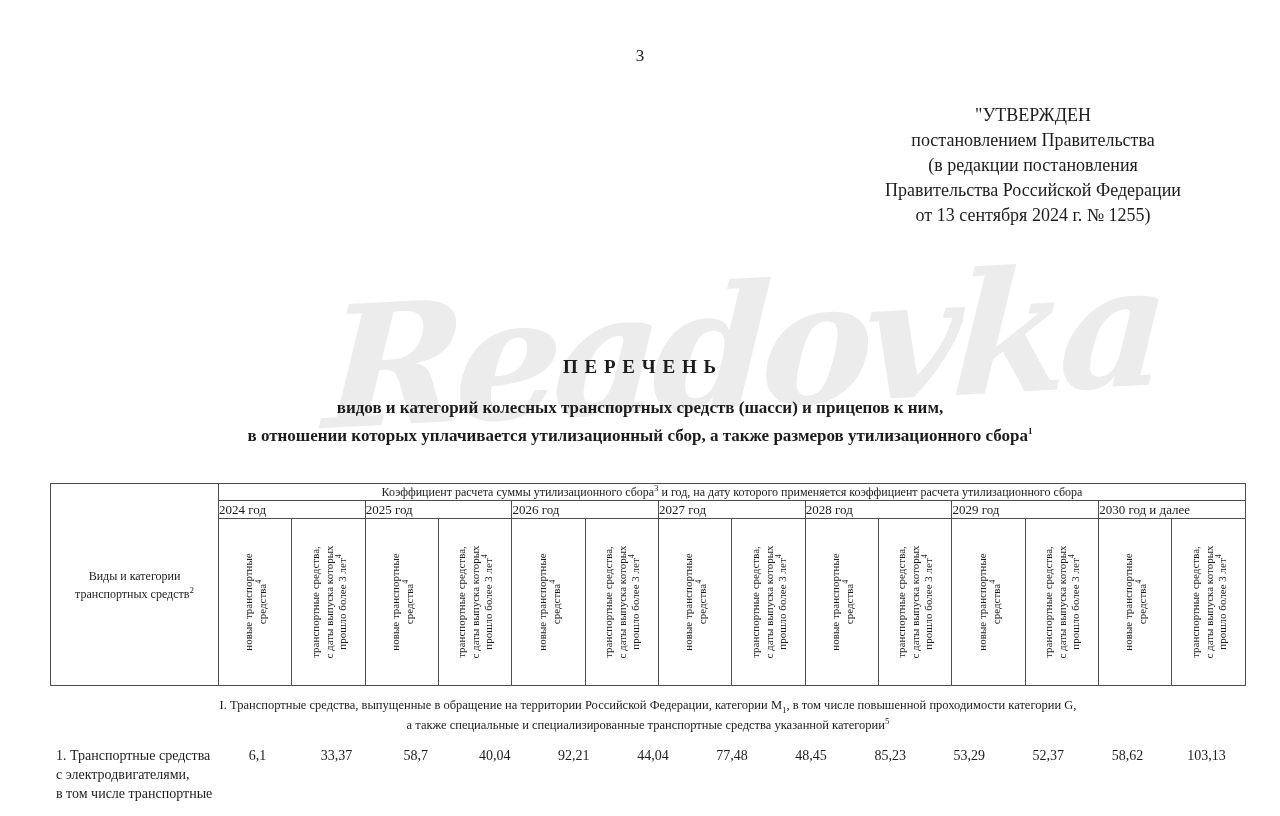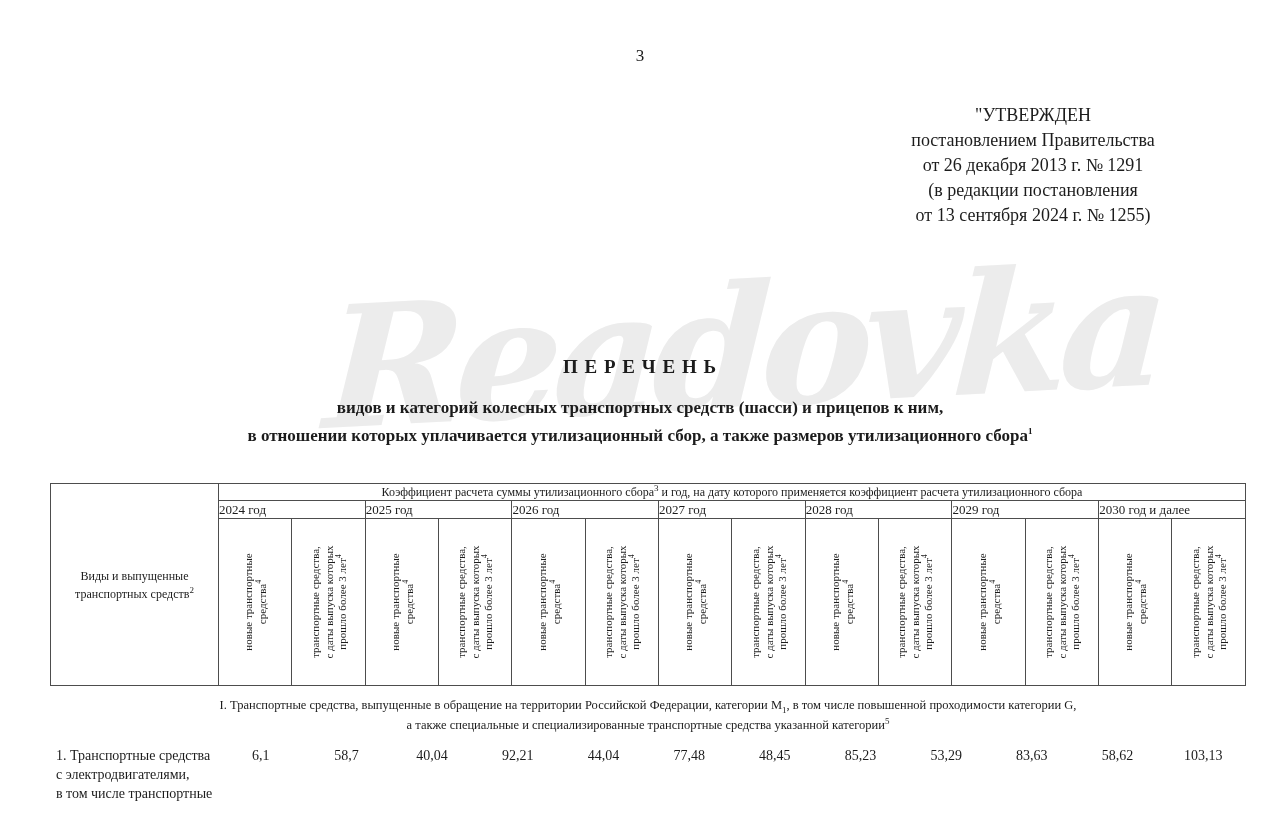--- a/index.html
+++ b/index.html
@@ -65,43 +65,43 @@
 
 <div class="page">
 
   <div class="page-number">3</div>
 
   <div class="watermark">Readovka</div>
 
   <div class="approval">
     <div>"УТВЕРЖДЕН</div>
     <div>постановлением Правительства</div>
-    <div>от 26 декабря 2013 г. № 1291</div>
     <div>(в редакции постановления</div>
+    <div>Правительства Российской Федерации</div>
     <div>от 13 сентября 2024 г. № 1255)</div>
   </div>
 
   <div class="title-block">
     <div class="title-heading">П Е Р Е Ч Е Н Ь</div>
     <div class="title-sub">
       <div>видов и категорий колесных транспортных средств (шасси) и прицепов к ним,</div>
       <div><span>в отношении которых уплачивается утилизационный сбор, а также размеров утилизационного сбора</span><sup>1</sup></div>
     </div>
   </div>
 
   <div class="coef-table-wrap">
     <table class="coef">
       <colgroup>
         <col style="width:168px">
         <col span="14">
       </colgroup>
       <tbody>
           <tr class="r1">
         <th class="row-head" rowspan="3">
-          <span>Виды и выпущенные</span><br>
+          <span>Виды и категории</span><br>
           <span>транспортных средств</span><sup>2</sup>
         </th>
         <th colspan="14">
           <span>Коэффициент расчета суммы утилизационного сбора</span><sup>3</sup><span> и год, на дату которого применяется коэффициент расчета утилизационного сбора</span>
         </th>
       </tr>
       <tr class="r2">
         <th colspan="2">2024 год</th>
         <th colspan="2">2025 год</th>
         <th colspan="2">2026 год</th>
@@ -163,26 +163,27 @@
     <div><span>а также специальные и специализированные транспортные средства указанной категории</span><sup>5</sup></div>
   </div>
 
   <div class="data-row">
     <div class="row-label">
       <span>1. Транспортные средства</span><br>
       <span>с электродвигателями,</span><br>
       <span>в том числе транспортные</span>
     </div>
     <div class="coef-value">6,1</div>
+    <div class="coef-value">33,37</div>
     <div class="coef-value">58,7</div>
     <div class="coef-value">40,04</div>
     <div class="coef-value">92,21</div>
     <div class="coef-value">44,04</div>
     <div class="coef-value">77,48</div>
     <div class="coef-value">48,45</div>
     <div class="coef-value">85,23</div>
     <div class="coef-value">53,29</div>
-    <div class="coef-value">83,63</div>
+    <div class="coef-value">52,37</div>
     <div class="coef-value">58,62</div>
     <div class="coef-value">103,13</div>
   </div>
 
 </div>
 
 </body></html>

